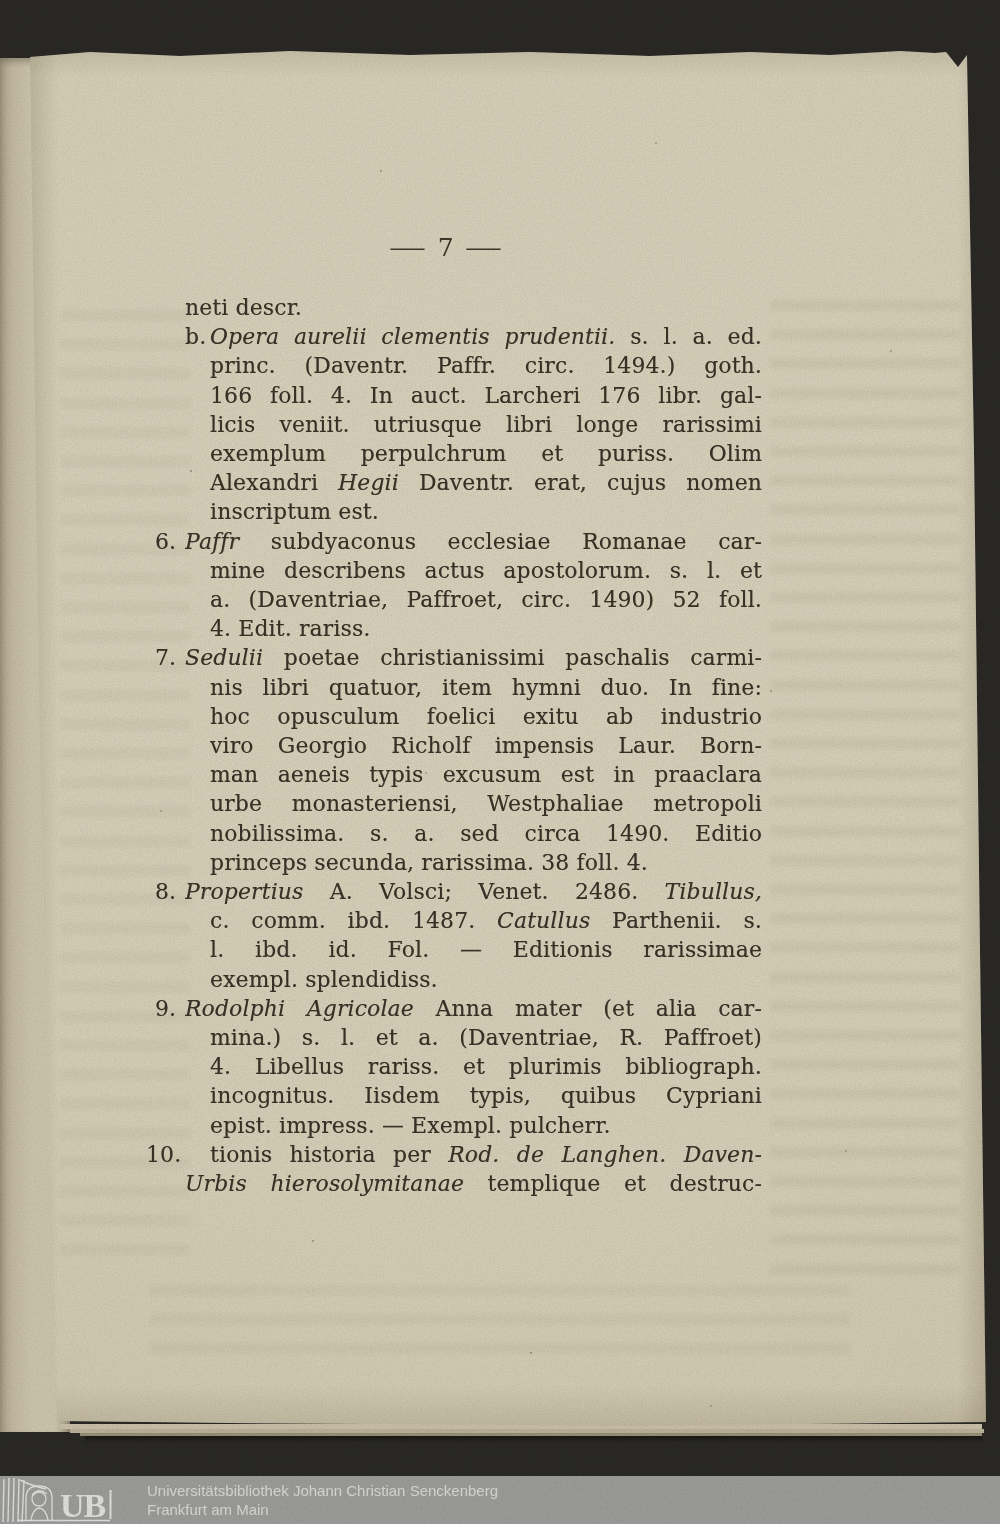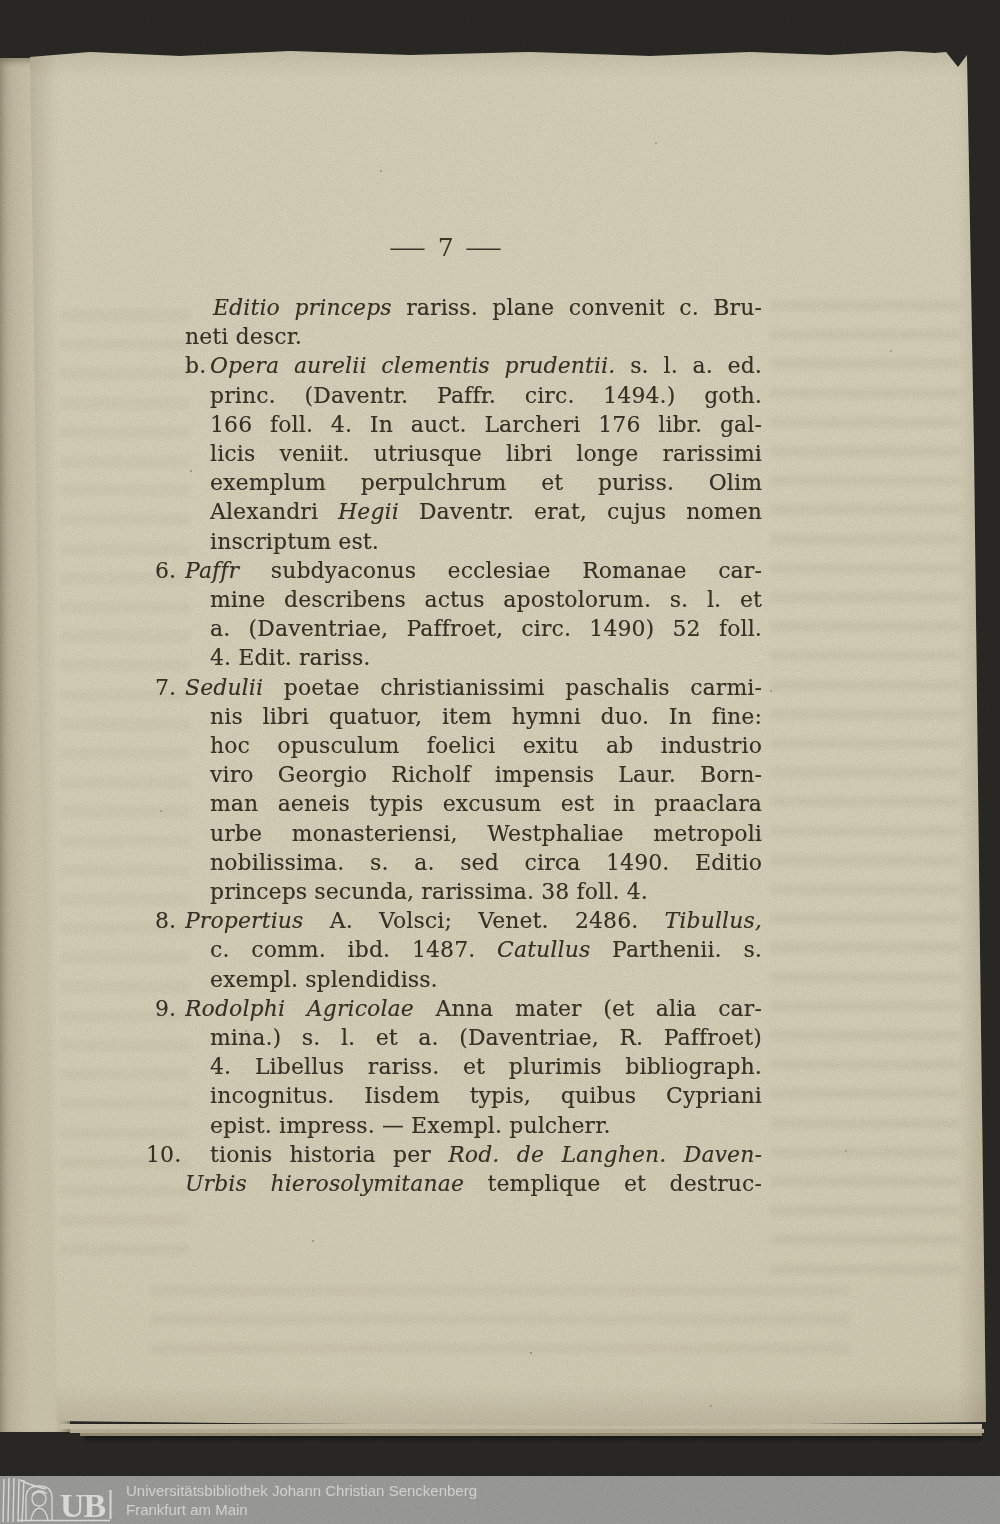--- a/index.html
+++ b/index.html
@@ -85,21 +85,21 @@
   .kind-continuation .line.first{text-indent:28px;}
   .it{font-style:italic;}
 
   
   .footer{
     position:absolute;left:0;top:1476px;width:1000px;height:56px;
     background:#a9a9a7;
   }
   .logo{position:absolute;left:0;top:0;}
   .footer-text{
-    position:absolute;left:126px;top:6px;
+    position:absolute;left:147px;top:6px;
     font-family:"Liberation Sans", sans-serif;
     font-size:15px;line-height:18.5px;color:#e9e9e7;
   }
 
   
   .noise{position:absolute;inset:0;pointer-events:none;opacity:.14;}
 </style>
 </head>
 <body>
 
@@ -118,21 +118,20 @@
     <div class="ghost ghost-left"></div>
     <div class="ghost ghost-bottom"></div>
     <div class="specks"></div>
 
     <div class="pagenum">
       <span class="dash">—</span><span class="num">7</span><span class="dash">—</span>
     </div>
 
     <div class="content" id="entries">
         <div class="entry kind-continuation">
-          <div class="line first stretch"><span class="ln"><span class="it">Editio princeps</span><span class="ro"> rariss. plane convenit c. Bru-</span></span></div>
           <div class="line" style=""><span class="ln"><span class="ro">neti descr.</span></span></div>
         </div>
         <div class="entry kind-sub">
           <span class="label">b.</span>
           <div class="line first stretch"><span class="ln"><span class="it">Opera aurelii clementis prudentii.</span><span class="ro"> s. l. a. ed.</span></span></div>
           <div class="line stretch"><span class="ln"><span class="ro">princ. (Daventr. Paffr. circ. 1494.) goth.</span></span></div>
           <div class="line stretch"><span class="ln"><span class="ro">166 foll. 4. In auct. Larcheri 176 libr. gal-</span></span></div>
           <div class="line stretch"><span class="ln"><span class="ro">licis veniit. utriusque libri longe rarissimi</span></span></div>
           <div class="line stretch"><span class="ln"><span class="ro">exemplum perpulchrum et puriss. Olim</span></span></div>
           <div class="line stretch"><span class="ln"><span class="ro">Alexandri </span><span class="it">Hegii</span><span class="ro"> Daventr. erat, cujus nomen</span></span></div>
@@ -153,20 +152,21 @@
           <div class="line stretch"><span class="ln"><span class="ro">viro Georgio Richolf impensis Laur. Born-</span></span></div>
           <div class="line stretch"><span class="ln"><span class="ro">man aeneis typis excusum est in praaclara</span></span></div>
           <div class="line stretch"><span class="ln"><span class="ro">urbe monasteriensi, Westphaliae metropoli</span></span></div>
           <div class="line stretch"><span class="ln"><span class="ro">nobilissima. s. a. sed circa 1490. Editio</span></span></div>
           <div class="line" style=""><span class="ln"><span class="ro">princeps secunda, rarissima. 38 foll. 4.</span></span></div>
         </div>
         <div class="entry kind-numbered">
           <span class="label">8.</span>
           <div class="line first stretch"><span class="ln"><span class="it">Propertius</span><span class="ro"> A. Volsci; Venet. 2486. </span><span class="it">Tibullus,</span></span></div>
           <div class="line stretch"><span class="ln"><span class="ro">c. comm. ibd. 1487. </span><span class="it">Catullus</span><span class="ro"> Parthenii. s.</span></span></div>
+          <div class="line stretch"><span class="ln"><span class="ro">l. ibd. id. Fol. — Editionis rarissimae</span></span></div>
           <div class="line" style=""><span class="ln"><span class="ro">exempl. splendidiss.</span></span></div>
         </div>
         <div class="entry kind-numbered">
           <span class="label">9.</span>
           <div class="line first stretch"><span class="ln"><span class="it">Rodolphi Agricolae</span><span class="ro"> Anna mater (et alia car-</span></span></div>
           <div class="line stretch"><span class="ln"><span class="ro">mina.) s. l. et a. (Daventriae, R. Paffroet)</span></span></div>
           <div class="line stretch"><span class="ln"><span class="ro">4. Libellus rariss. et plurimis bibliograph.</span></span></div>
           <div class="line stretch"><span class="ln"><span class="ro">incognitus. Iisdem typis, quibus Cypriani</span></span></div>
           <div class="line" style=""><span class="ln"><span class="ro">epist. impress. — Exempl. pulcherr.</span></span></div>
         </div>

